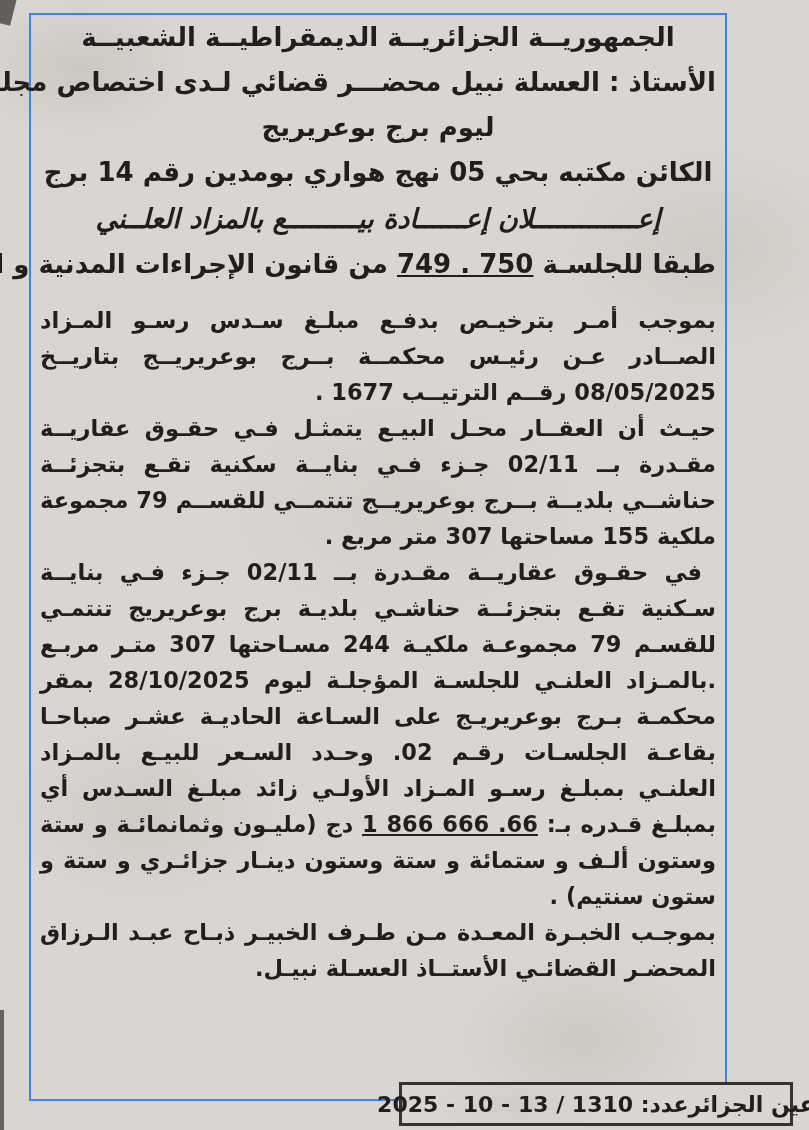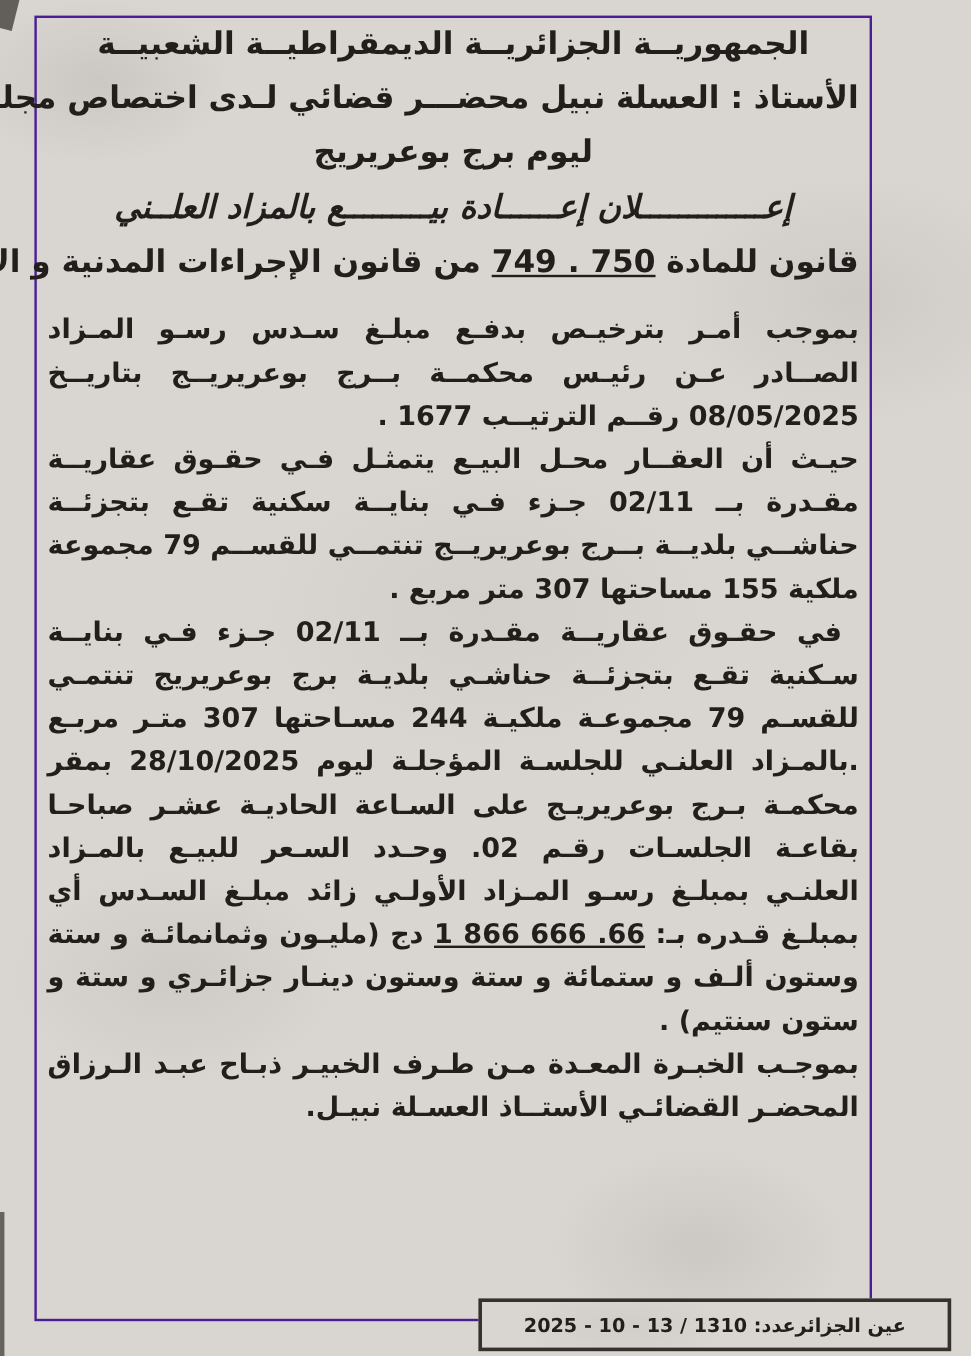--- a/index.html
+++ b/index.html
@@ -20,21 +20,21 @@
       radial-gradient(260px 160px at 50% 45%, rgba(118,112,104,.07), transparent 75%),
       #d9d6d1;
     color: #211e1b;
   }
   .frame {
     position: absolute;
     left: 29px;
     top: 13px;
     width: 698px;
     height: 1088px;
-    border: 2px solid #4c1d95;
+    border: 2px solid #3b82f6;
     box-sizing: border-box;
     padding: 0 9px;
   }
   .hline {
     text-align: center;
     font-weight: 700;
     font-size: 26px;
     line-height: 45px;
     white-space: nowrap;
   }
@@ -78,21 +78,21 @@
     width: 394px;
     height: 44px;
     box-sizing: border-box;
     border: 3px solid #35322e;
     background:
       radial-gradient(120px 40px at 30% 50%, rgba(108,102,94,.08), transparent 75%),
       #d9d6d1;
     display: flex;
     align-items: center;
     justify-content: center;
-    font-size: 16px;
+    font-size: 22px;
     font-weight: 700;
     z-index: 5;
     white-space: nowrap;
   }
   .artifact-corner {
     position: absolute;
     left: -4px;
     top: -6px;
     width: 18px;
     height: 30px;
@@ -114,23 +114,24 @@
 <body>
 
 <div class="artifact-corner"></div>
 <div class="artifact-edge"></div>
 
 <div class="frame">
 
   <div class="hline">الجمهوريــة الجزائريــة الديمقراطيــة الشعبيــة</div>
   <div class="hline">الأستاذ : العسلة نبيل محضـــر قضائي لـدى اختصاص مجلس</div>
   <div class="hline">ليوم برج بوعريريج</div>
+  <div class="hline">الكائن مكتبه بحي 05 نهج هواري بومدين رقم 14 برج</div>
 
   <div class="title-line1">إعـــــــــــــلان إعــــــادة بيـــــــــع بالمزاد العلــني</div>
-  <div class="title-line2"><span>قانون للمادة </span><span class="ltr-num">749 . 750</span><span> من قانون الإجراءات المدنية و الإدارية</span></div>
+  <div class="title-line2"><span>طبقا للجلسـة </span><span class="ltr-num">749 . 750</span><span> من قانون الإجراءات المدنية و الإدارية</span></div>
 
   <div class="body-text">
     <p>بموجب أمـر بترخيـص بدفـع مبلـغ سـدس رسـو المـزاد الصــادر عـن رئيـس محكمــة بــرج بوعريريــج بتاريــخ 08/05/2025 رقــم الترتيــب 1677 .</p>
     <p>حيـث أن العقــار محـل البيـع يتمثـل فـي حقـوق عقاريــة مقـدرة بــ 02/11 جـزء فـي بنايــة سكنية تقـع بتجزئــة حناشــي بلديــة بــرج بوعريريــج تنتمــي للقســم 79 مجموعة ملكية 155 مساحتها 307 متر مربع .</p>
     <p class="indented"><span>في حقـوق عقاريــة مقـدرة بــ 02/11 جـزء فـي بنايــة سـكنية تقـع بتجزئــة حناشـي بلديـة برج بوعريريج تنتمـي للقسـم 79 مجموعـة ملكيـة 244 مسـاحتها 307 متـر مربـع .بالمـزاد العلنـي للجلسـة المؤجلـة ليوم 28/10/2025 بمقر محكمـة بـرج بوعريريـج على السـاعة الحاديـة عشـر صباحـا بقاعـة الجلسـات رقـم 02. وحـدد السـعر للبيـع بالمـزاد العلنـي بمبلـغ رسـو المـزاد الأولـي زائد مبلـغ السـدس أي بمبلـغ قـدره بـ: </span><span class="ltr-num">1 866 666 .66</span><span> دج (مليـون وثمانمائـة و ستة وستون ألـف و ستمائة و ستة وستون دينـار جزائـري و ستة و ستون سنتيم) .</span></p>
     <p>بموجـب الخبـرة المعـدة مـن طـرف الخبيـر ذبـاح عبـد الـرزاق المحضـر القضائـي الأستــاذ العسـلة نبيـل.</p>
   </div>
 
 </div>
 

